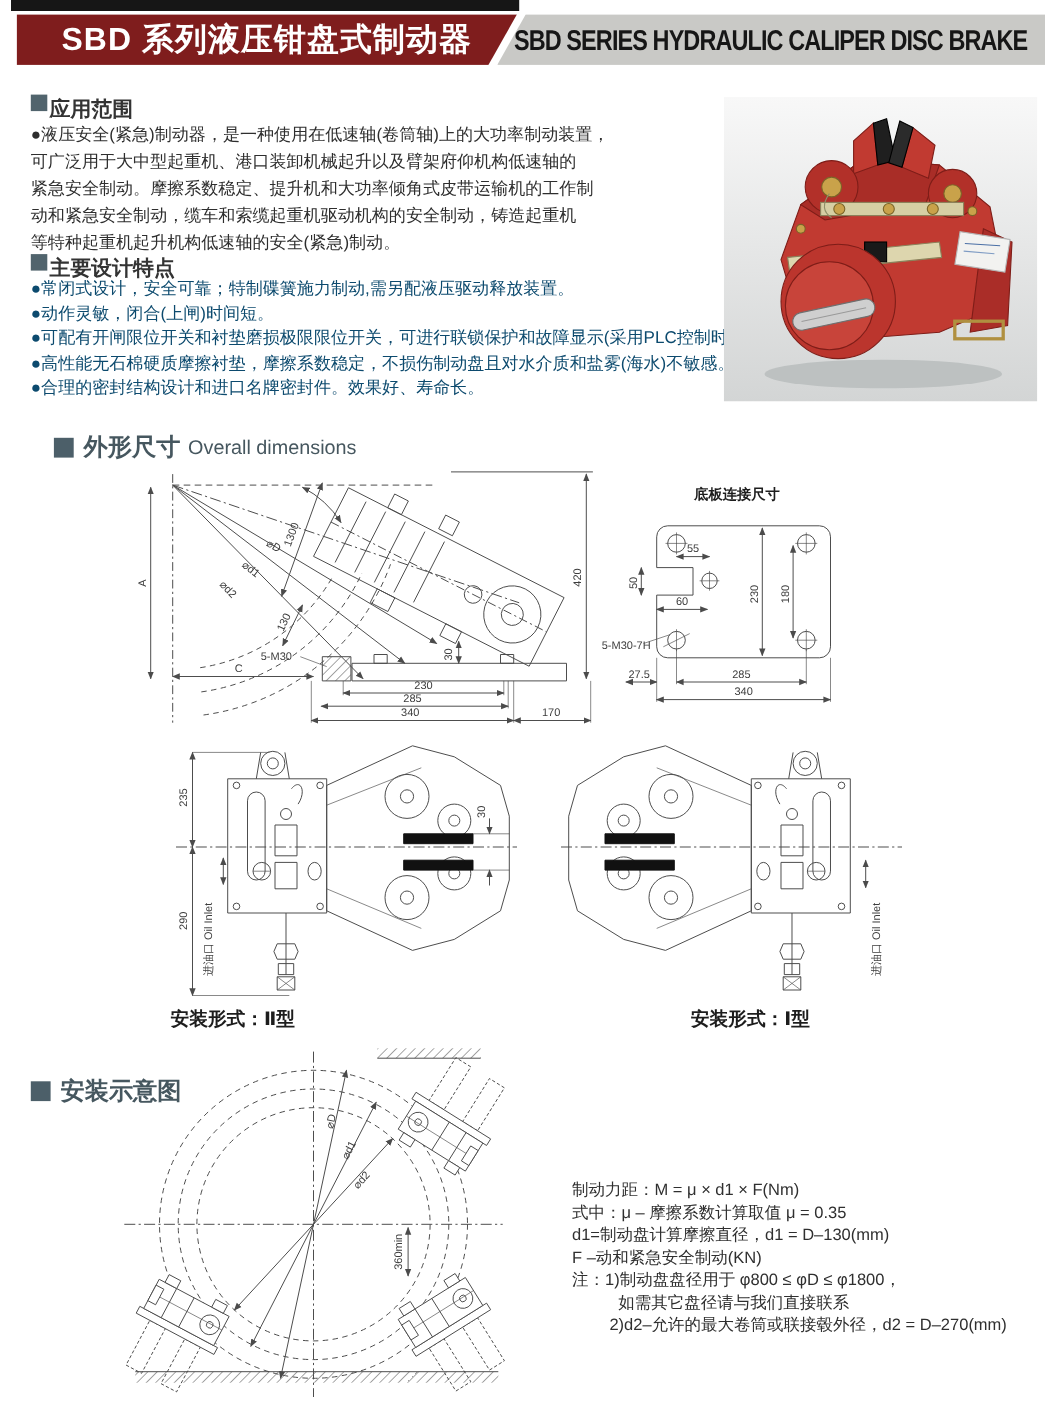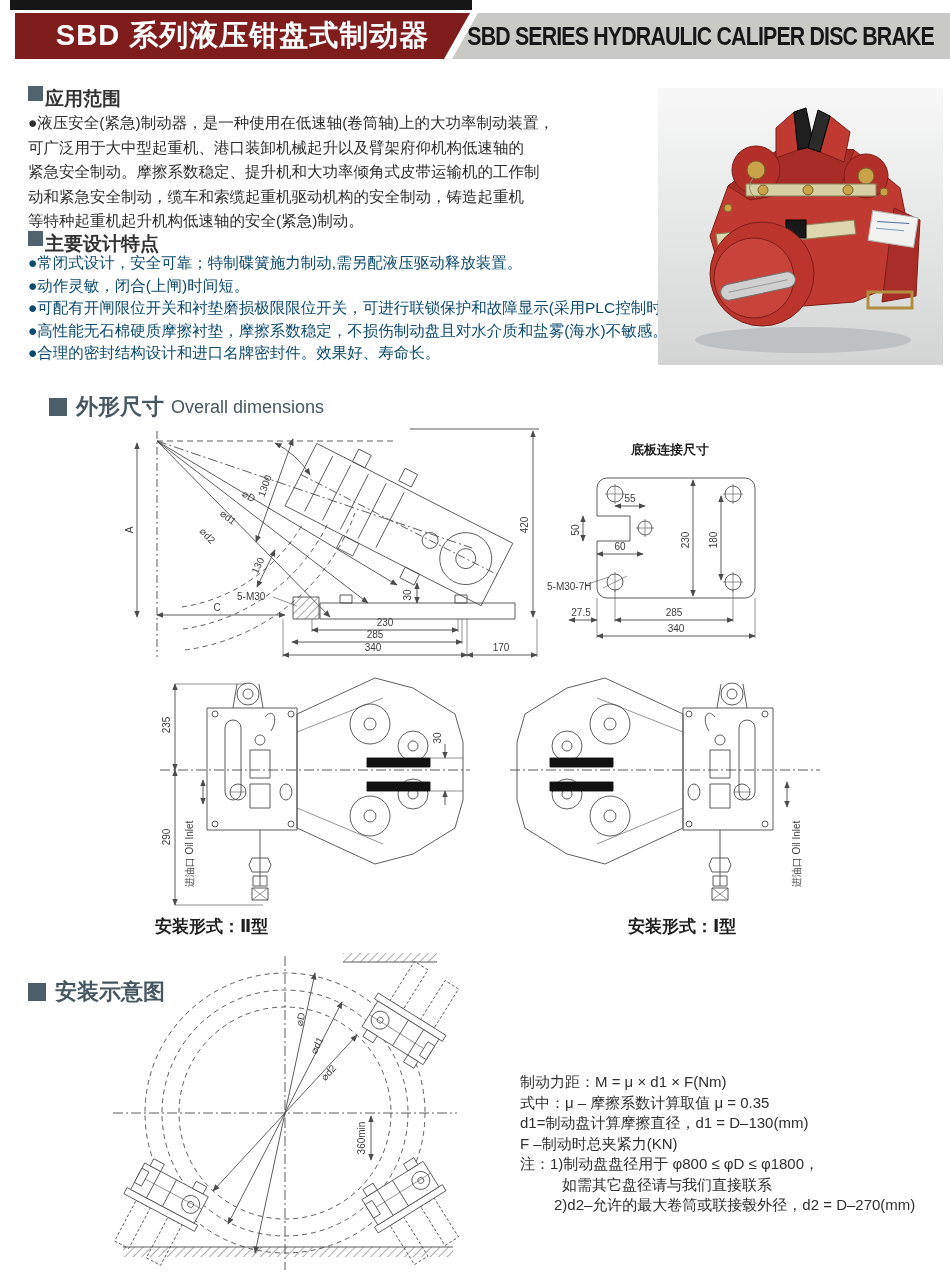--- a/index.html
+++ b/index.html
@@ -411,19 +411,19 @@
     <text class="dim" x="219" y="72" transform="rotate(-78 219 72)" text-anchor="middle">⌀D</text>
     <text class="dim" x="235" y="99" transform="rotate(-63 235 99)" text-anchor="middle">⌀d1</text>
     <text class="dim" x="246" y="127" transform="rotate(-47 246 127)" text-anchor="middle">⌀d2</text>
     <text class="dim" x="280" y="190" transform="rotate(-90 280 190)" text-anchor="middle">360min</text>
   </svg>
 
   <div class="formulas">
     <div>制动力距：M = μ × d1 × F(Nm)</div>
     <div>式中：μ – 摩擦系数计算取值 μ = 0.35</div>
     <div class="i1">d1=制动盘计算摩擦直径，d1 = D–130(mm)</div>
-    <div class="i1">F –制动时总夹紧力(KN)</div>
+    <div class="i1">F –动和紧急安全制动(KN)</div>
     <div>注：1)制动盘盘径用于 φ800 ≤ φD ≤ φ1800，</div>
     <div class="i2">如需其它盘径请与我们直接联系</div>
     <div class="i3">2)d2–允许的最大卷筒或联接毂外径，d2 = D–270(mm)</div>
   </div>
 
 </div>
 
 </body></html>

